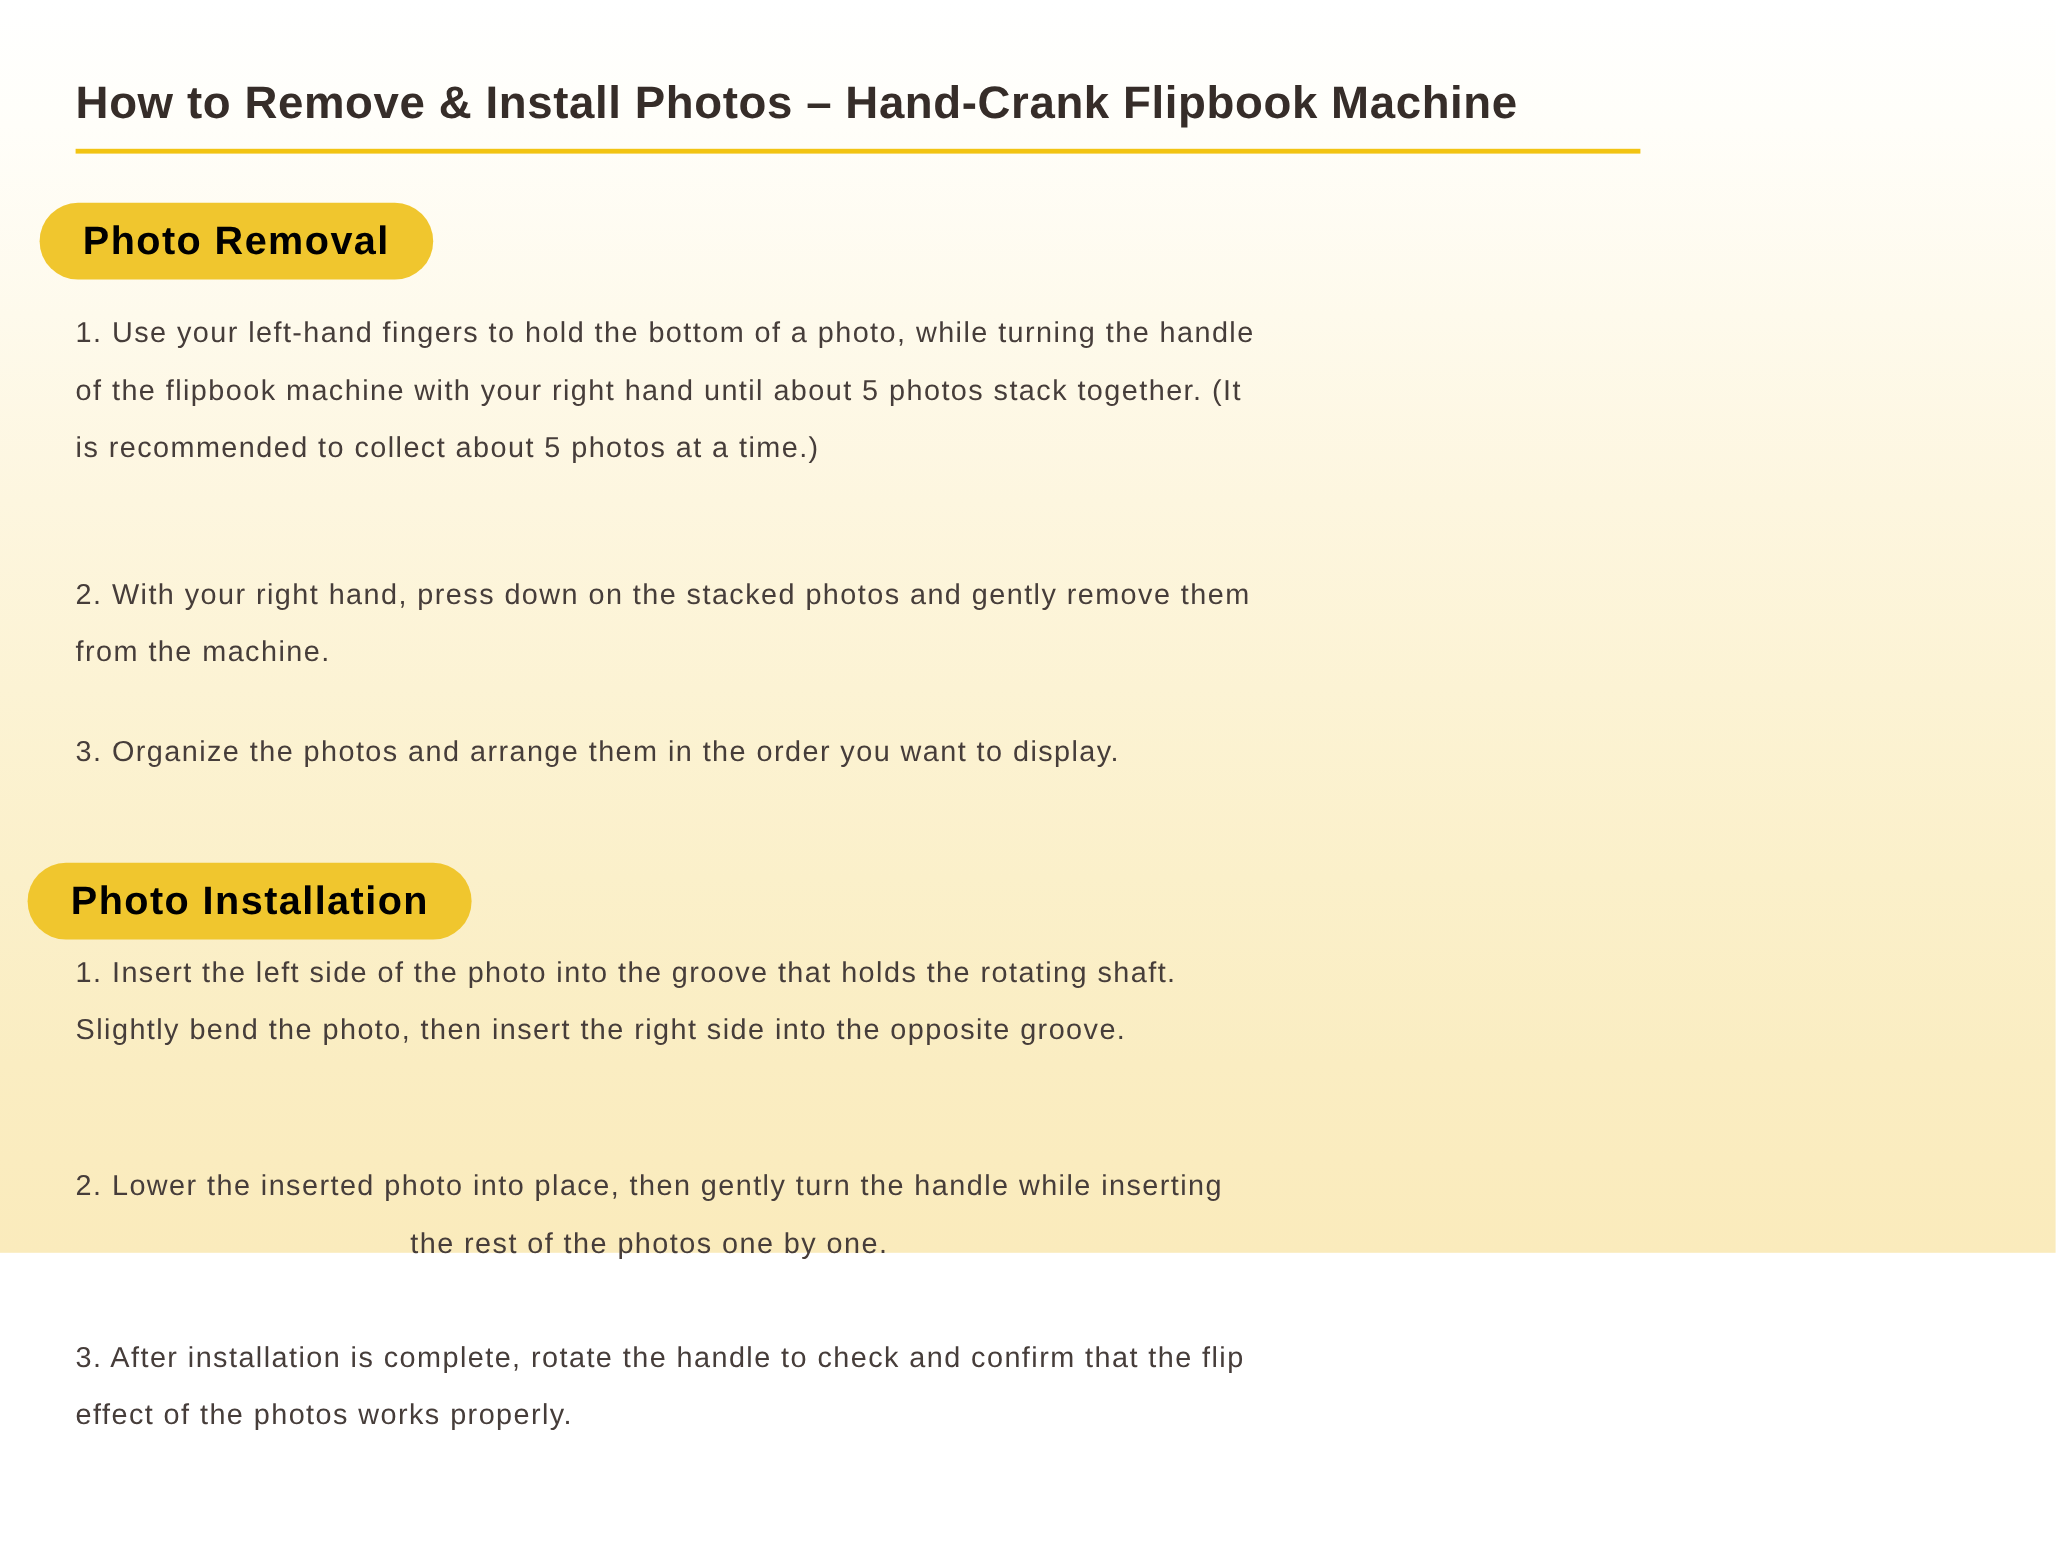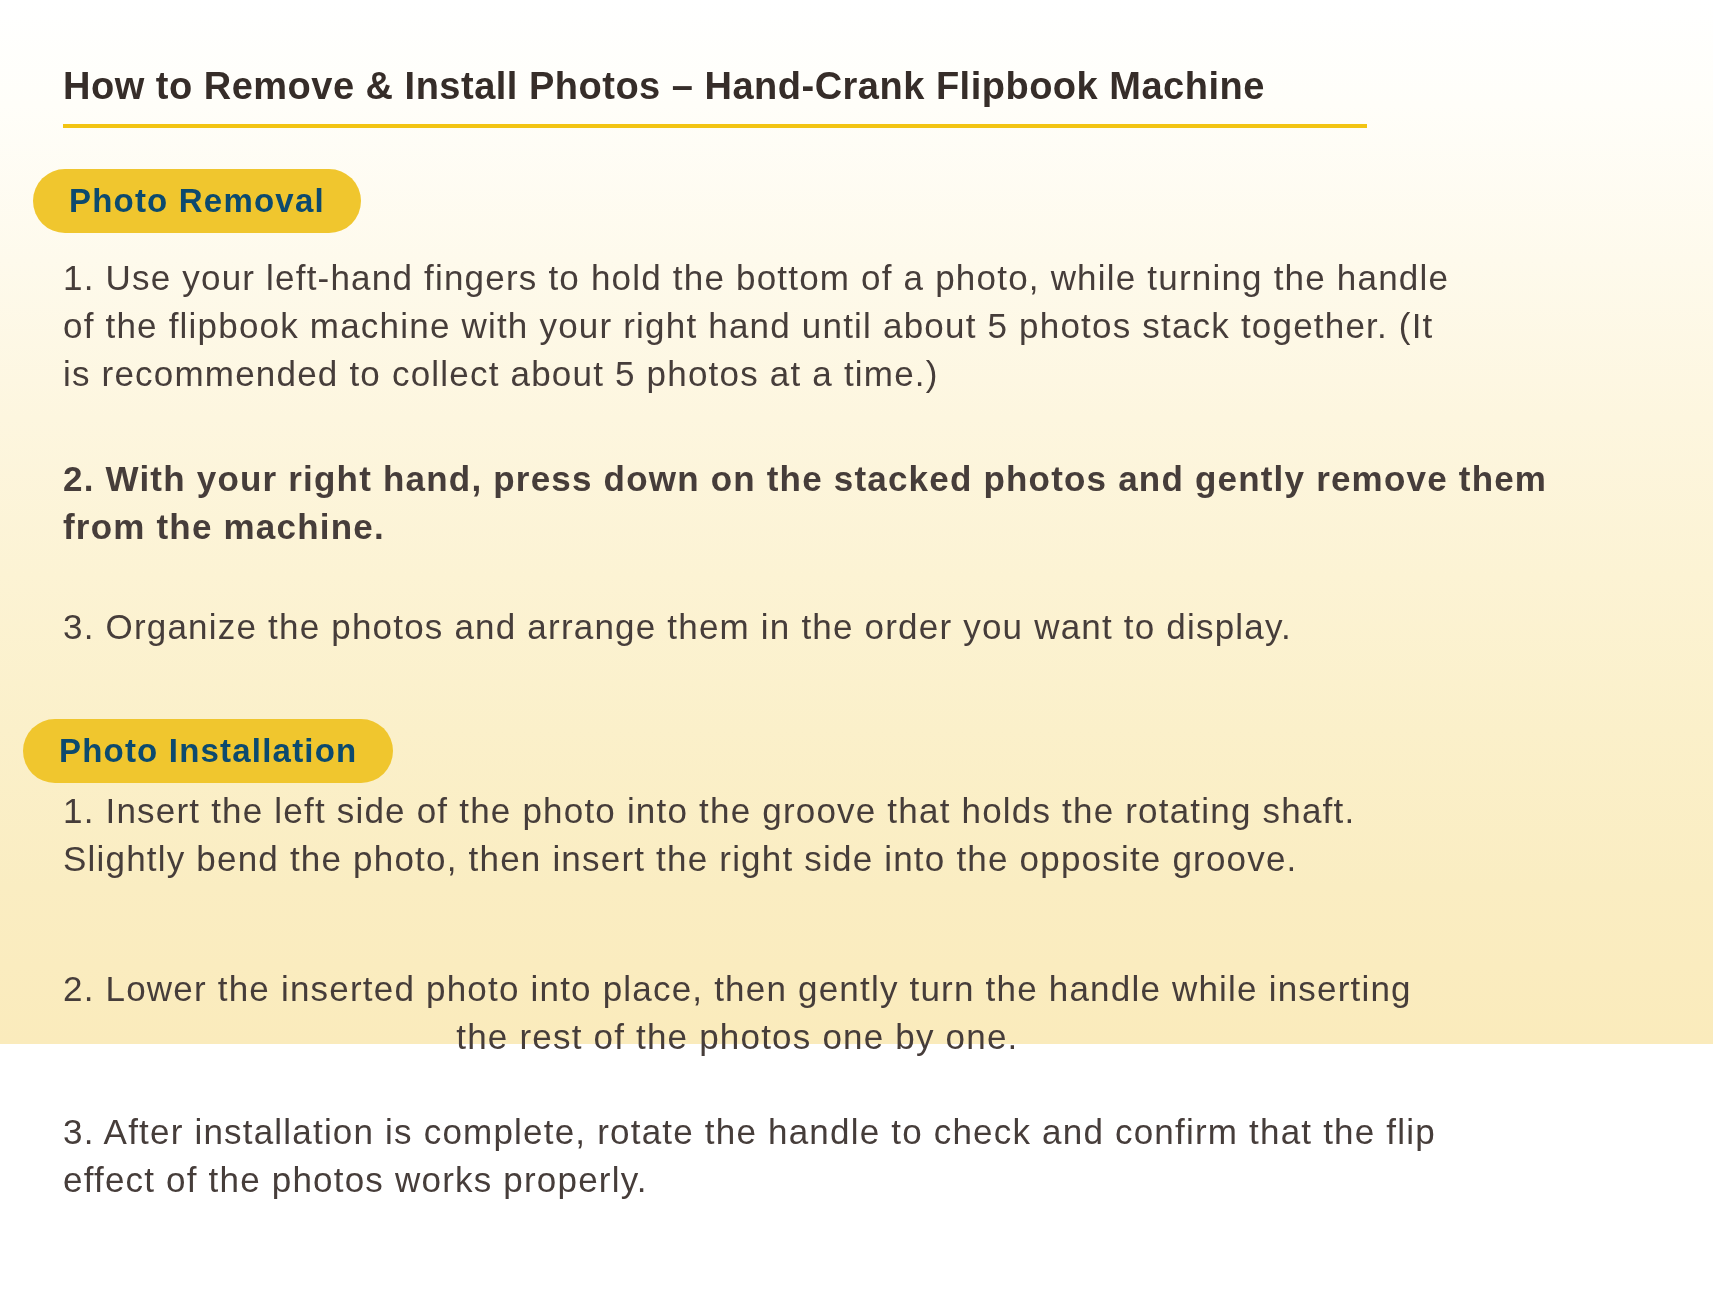--- a/index.html
+++ b/index.html
@@ -47,38 +47,38 @@
     position: absolute;
     height: 64px;
     display: inline-flex;
     align-items: center;
     padding: 0 36px;
     border-radius: 32px;
     background: #f0c62e;
     font-size: 33px;
     font-weight: 700;
     letter-spacing: 1.2px;
-    color: #0c4a6e;
+    color: #000000;
     white-space: nowrap;
   }
   .badge-removal { left: 33px; top: 169px; }
   .badge-install { left: 23px; top: 719px; }
   .step {
     position: absolute;
     left: 63px;
     margin: 0;
-    font-size: 35px;
+    font-size: 24px;
     line-height: 48px;
     font-weight: 400;
     letter-spacing: 1.2px;
     color: #463d3a;
     white-space: pre-line;
   }
   .step-r1 { top: 254px; }
-  .step-r2 { top: 455px; font-weight: bold; }
+  .step-r2 { top: 472px; }
   .step-r3 { top: 603px; }
   .step-i1 { top: 787px; }
   .step-i2 { top: 965px; text-align: center; }
   .step-i3 { top: 1108px; }
 </style>
 </head>
 <body>
 
 <div class="page">
 

